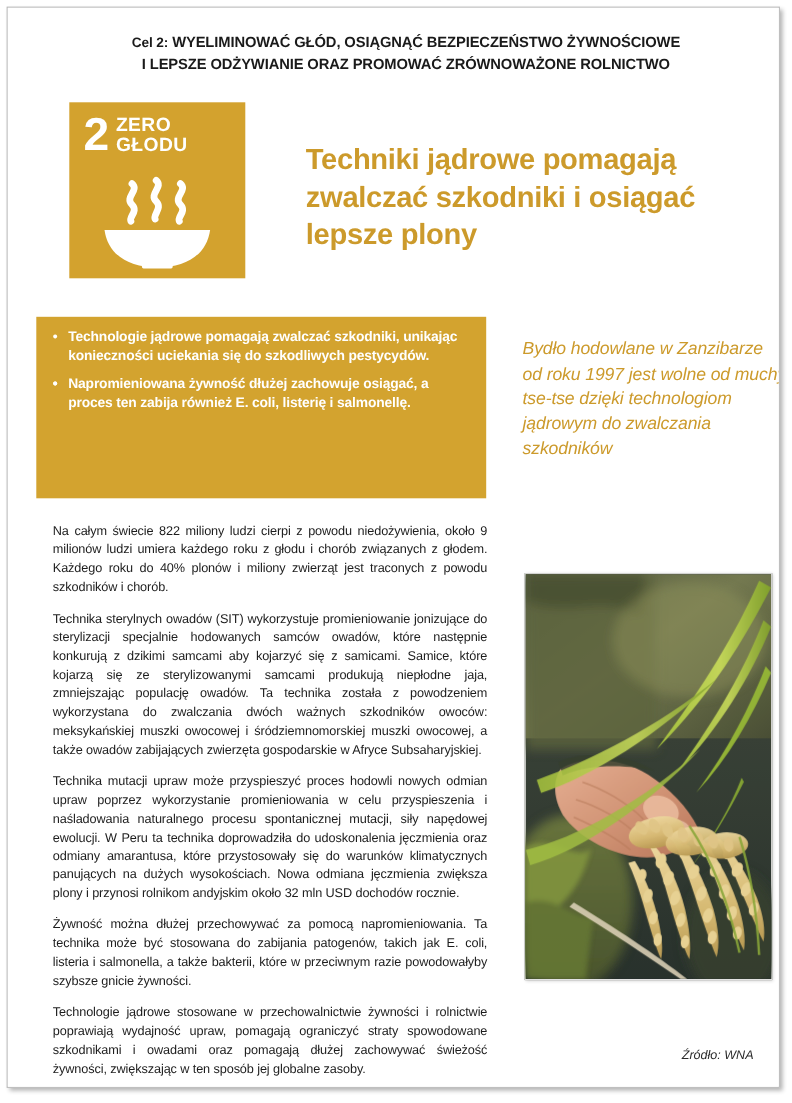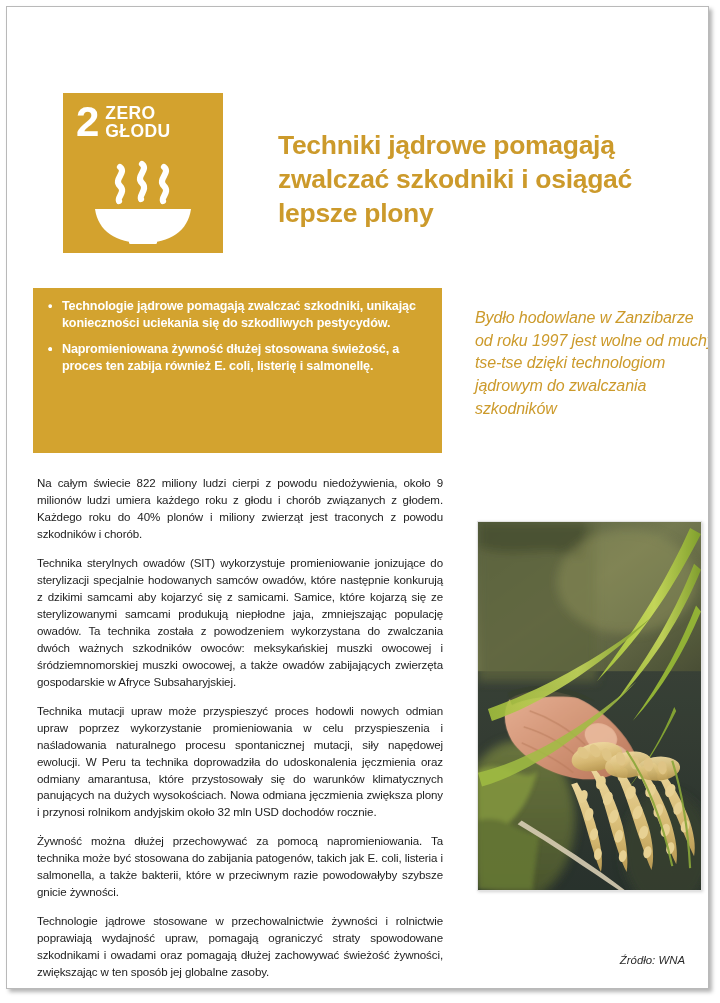--- a/index.html
+++ b/index.html
@@ -125,21 +125,21 @@
     letter-spacing: -0.1px;
   }
 
   
   #body-col {
     position: absolute;
     left: 26px; top: 468px;
     width: 410px;
   }
   #body-col p {
-    margin: 0 0 12px 4px;
+    margin: 0 0 12px 15px;
     font-size: 11.55px;
     line-height: 1.47;
     color: #1c1c1c;
     text-align: justify;
     letter-spacing: -0.1px;
   }
   #body-col p:last-child { margin-bottom: 0; }
 
   
   #photo-box {
@@ -161,20 +161,25 @@
     font-style: italic;
     color: #2a2a2a;
   }
 </style>
 </head>
 <body>
 
 <div id="page-frame">
 <div id="page-inner">
 
+  <div id="goal-header">
+    <span class="goal-prefix">Cel 2:</span>
+    <span>WYELIMINOWAĆ GŁÓD, OSIĄGNĄĆ BEZPIECZEŃSTWO ŻYWNOŚCIOWE</span><br>
+    <span>I LEPSZE ODŻYWIANIE ORAZ PROMOWAĆ ZRÓWNOWAŻONE ROLNICTWO</span>
+  </div>
 
   <div id="sdg-badge">
     <div class="badge-top">
       <span class="badge-num">2</span>
       <span class="badge-words">
         <span>ZERO</span><br>
         <span>GŁODU</span>
       </span>
     </div>
     <div class="bowl-wrap">
@@ -191,21 +196,21 @@
       </svg>
     </div>
   </div>
 
   <h1 id="main-title">Techniki jądrowe pomagają zwalczać szkodniki i osiągać lepsze plony</h1>
 
   <div id="bullet-panel">
     <ul>
       <li><span class="bdot">•</span><span>Technologie jądrowe pomagają zwalczać szkodniki, unikając konieczności uciekania się do szkodliwych pestycydów.</span></li>
       <li><span class="bdot">•</span></li>
-      <li><span class="bdot">•</span><span>Napromieniowana żywność dłużej stosowana świeżość, a proces ten zabija również E. coli, listerię i salmonellę.</span></li>
+      <li><span class="bdot">•</span><span>Napromieniowana żywność dłużej zachowuje osiągać, a proces ten zabija również E. coli, listerię i salmonellę.</span></li>
     </ul>
   </div>
 
   <div id="photo-caption">Bydło hodowlane w Zanzibarze od roku 1997 jest wolne od muchy tse-tse dzięki technologiom jądrowym do zwalczania szkodników</div>
 
   <div id="body-col">
     <p>Na całym świecie 822 miliony ludzi cierpi z powodu niedożywienia, około 9 milionów ludzi umiera każdego roku z głodu i chorób  związanych z głodem. Każdego roku do 40% plonów i miliony zwierząt jest traconych z powodu szkodników i chorób.</p>
     <p>Technika sterylnych owadów (SIT) wykorzystuje promieniowanie jonizujące do sterylizacji specjalnie hodowanych samców owadów, które następnie konkurują z dzikimi samcami aby kojarzyć się z samicami. Samice, które kojarzą się ze sterylizowanymi samcami produkują niepłodne jaja, zmniejszając populację owadów. Ta technika została z powodzeniem wykorzystana do zwalczania dwóch ważnych szkodników owoców: meksykańskiej muszki owocowej i śródziemnomorskiej muszki owocowej, a także owadów zabijających zwierzęta gospodarskie w Afryce Subsaharyjskiej.</p>
     <p>Technika mutacji upraw może przyspieszyć proces hodowli nowych odmian upraw poprzez wykorzystanie promieniowania w celu przyspieszenia i naśladowania naturalnego procesu spontanicznej mutacji, siły napędowej ewolucji. W Peru ta technika doprowadziła do udoskonalenia jęczmienia oraz odmiany amarantusa, które przystosowały się do warunków klimatycznych panujących na dużych wysokościach. Nowa odmiana jęczmienia zwiększa plony i przynosi rolnikom andyjskim około 32 mln USD dochodów rocznie.</p>
     <p>Żywność można dłużej przechowywać za pomocą napromieniowania. Ta technika może być stosowana do zabijania patogenów, takich jak E. coli, listeria i salmonella, a także bakterii, które w przeciwnym razie powodowałyby szybsze gnicie żywności.</p>

